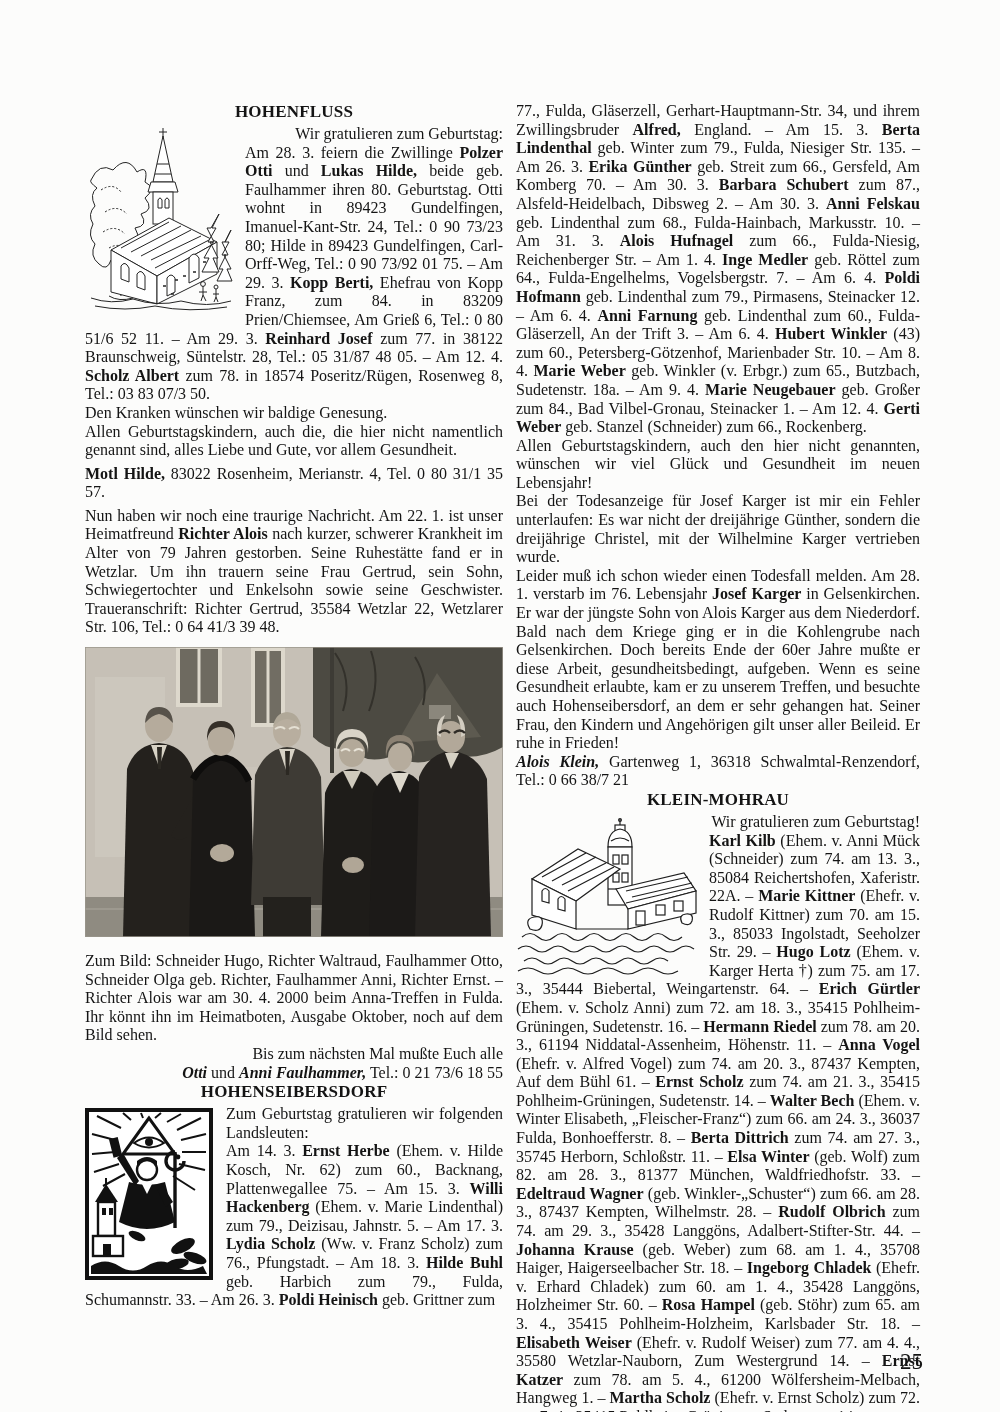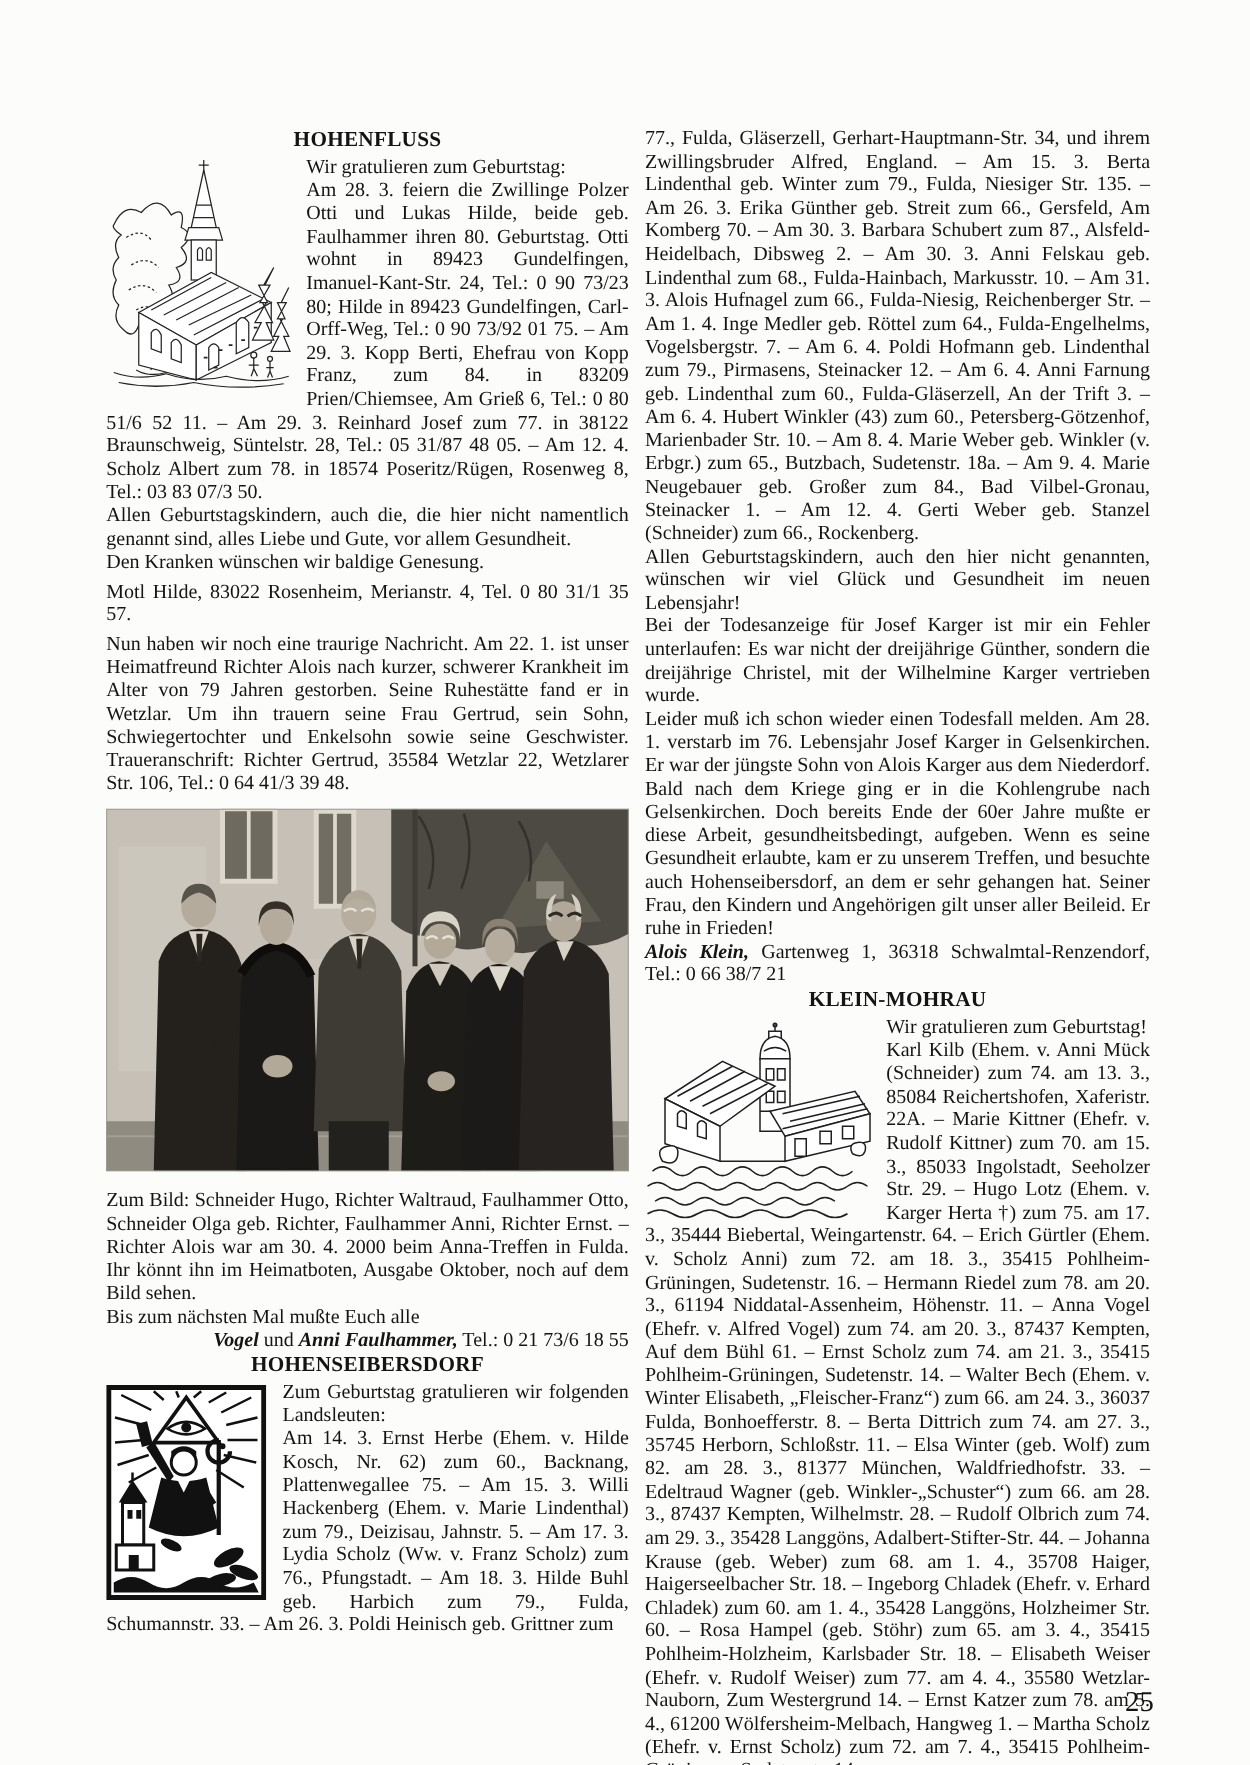--- a/index.html
+++ b/index.html
@@ -7,23 +7,23 @@
     width:1000px;height:1412px;background:#fcfcfb;
     font-family:"Liberation Serif","DejaVu Serif",serif;color:#141414;
   }
   .page{position:relative;width:1000px;height:1412px;overflow:hidden;background:#fcfcfb;}
   .col{position:absolute;top:102px;font-size:16px;line-height:18.6px;text-align:justify;hyphens:auto;}
   .col-left{left:85px;width:418px;}
   .col-right{left:516px;width:404px;}
   h2.sec{font-size:17px;line-height:20px;font-weight:bold;text-align:center;margin:0 0 3px 0;letter-spacing:.2px;}
   p{margin:0;padding:0;}
   .sp5{margin-top:5px;}
-  .intro{text-align:left;}
+  .intro{text-align:right;}
   .sig{text-align:right;}
-  .b{font-weight:normal;}
+  .b{font-weight:bold;}
   .i{font-style:italic;font-weight:bold;}
   .img-church1{float:left;width:152px;height:186px;margin:1px 8px 2px 0;}
   .photo{display:block;width:418px;height:290px;margin:10px 0 15px 0;}
   .h2-seib{margin-top:13px;}
   .img-woodcut{float:left;width:128px;height:172px;margin:3px 13px 2px 0;}
   .h2-klein{margin-top:44px;}
   .img-church2{float:left;width:186px;height:158px;margin:4px 7px 2px 0;}
   .page-number{position:absolute;left:900px;top:1349px;font-size:23px;}
   .clear{clear:both;}
   svg{display:block;}
@@ -72,22 +72,22 @@
           <path d="M10,180 q30,6 60,0 q34,7 72,1"></path>
           <circle cx="118" cy="158" r="2.4"></circle>
           <path d="M118,160 v9 m-4,-3 h8 m-6,9 l2,-6 l3,6"></path>
           <circle cx="131" cy="161" r="2"></circle>
           <path d="M131,163 v8 m-3,-3 h6 m-5,8 l2,-5 l2,5"></path>
         </g>
       </svg>
 
       <p class="intro"><span class="">Wir gratulieren zum Geburtstag:</span></p>
       <p><span class="">Am 28. 3. feiern die Zwillinge </span><span class="b ">Polzer Otti</span><span class=""> und </span><span class="b ">Lukas Hilde,</span><span class=""> beide geb. Faulhammer ihren 80. Geburtstag. Otti wohnt in 89423 Gundelfingen, Imanuel-Kant-Str. 24, Tel.: 0 90 73/23 80; Hilde in 89423 Gundelfingen, Carl-Orff-Weg, Tel.: 0 90 73/92 01 75. – Am 29. 3. </span><span class="b ">Kopp Berti,</span><span class=""> Ehefrau von Kopp Franz, zum 84. in 83209 Prien/Chiemsee, Am Grieß 6, Tel.: 0 80 51/6 52 11. – Am 29. 3. </span><span class="b ">Reinhard Josef</span><span class=""> zum 77. in 38122 Braunschweig, Süntelstr. 28, Tel.: 05 31/87 48 05. – Am 12. 4. </span><span class="b ">Scholz Albert</span><span class=""> zum 78. in 18574 Poseritz/Rügen, Rosenweg 8, Tel.: 03 83 07/3 50.</span></p>
+      <p><span class="">Den Kranken wünschen wir baldige Genesung.</span></p>
       <p><span class="">Allen Geburtstagskindern, auch die, die hier nicht namentlich genannt sind, alles Liebe und Gute, vor allem Gesundheit.</span></p>
-      <p><span class="">Den Kranken wünschen wir baldige Genesung.</span></p>
       <p class="sp5"><span class="b ">Motl Hilde,</span><span class=""> 83022 Rosenheim, Merianstr. 4, Tel. 0 80 31/1 35 57.</span></p>
       <p class="sp5"><span class="">Nun haben wir noch eine traurige Nachricht. Am 22. 1. ist unser Heimatfreund </span><span class="b ">Richter Alois</span><span class=""> nach kurzer, schwerer Krankheit im Alter von 79 Jahren gestorben. Seine Ruhestätte fand er in Wetzlar. Um ihn trauern seine Frau Gertrud, sein Sohn, Schwiegertochter und Enkelsohn sowie seine Geschwister. Traueranschrift: Richter Gertrud, 35584 Wetzlar 22, Wetzlarer Str. 106, Tel.: 0 64 41/3 39 48.</span></p>
       <div class="clear"></div>
     </div>
 
     <svg class="photo" viewBox="0 0 418 290" aria-hidden="true">
       <rect width="418" height="290" fill="#c9c4ba"></rect>
       <rect x="0" y="0" width="418" height="290" fill="#bfbab0" opacity=".35"></rect>
       <rect x="10" y="30" width="70" height="180" fill="#d2cdc3" opacity=".5"></rect>
       <rect x="150" y="120" width="80" height="90" fill="#d0cbc1" opacity=".4"></rect>
@@ -142,21 +142,21 @@
       <path d="M330,290 L334,130 Q344,106 366,104 Q392,106 402,132 L406,290 Z" fill="#262320"></path>
       <ellipse cx="366" cy="90" rx="14" ry="16" fill="#b2a899"></ellipse>
       <path d="M352,88 Q351,72 360,68 Q355,80 356,90 Z M380,88 Q381,72 372,68 Q377,80 376,90 Z" fill="#d3cdc1"></path>
       <path d="M354,86 q6,-5 11,0 m4,0 q6,-5 11,0" stroke="#2e2b26" stroke-width="2.4" fill="none"></path>
       <polygon points="360,106 374,106 366,122" fill="#d6d1c4"></polygon>
       <rect x="0" y="0" width="418" height="290" fill="none" stroke="#9a968c" stroke-width="1.5"></rect>
     </svg>
 
     <p><span class="">Zum Bild: Schneider Hugo, Richter Waltraud, Faulhammer Otto, Schneider Olga geb. Richter, Faulhammer Anni, Richter Ernst. – Richter Alois war am 30. 4. 2000 beim Anna-Treffen in Fulda. Ihr könnt ihn im Heimatboten, Ausgabe Oktober, noch auf dem Bild sehen.</span></p>
     <p class="intro"><span class="">Bis zum nächsten Mal mußte Euch alle</span></p>
-    <p class="sig"><span class="i">Vogel</span><span class=""> und </span><span class="i">Anni Faulhammer,</span><span class=""> Tel.: 0 21 73/6 18 55</span></p>
+    <p class="sig"><span class="i">Otti</span><span class=""> und </span><span class="i">Anni Faulhammer,</span><span class=""> Tel.: 0 21 73/6 18 55</span></p>
 
     <h2 class="sec h2-seib">HOHENSEIBERSDORF</h2>
 
     <div>
 
       <svg class="img-woodcut" viewBox="0 0 128 172" aria-hidden="true">
         <rect x="2" y="2" width="124" height="168" fill="#fff" stroke="#111" stroke-width="4"></rect>
         <g stroke="#111" stroke-width="2">
           <path d="M36,20 L12,8 M46,12 L38,5 M58,10 L56,5 M70,10 L76,5 M82,14 L96,6 M92,22 L116,10 M96,32 L121,26 M97,44 L121,44 M94,56 L120,62 M30,32 L7,26 M30,44 L7,46 M34,56 L9,64 M40,66 L18,78 M88,68 L110,82"></path>
         </g>

